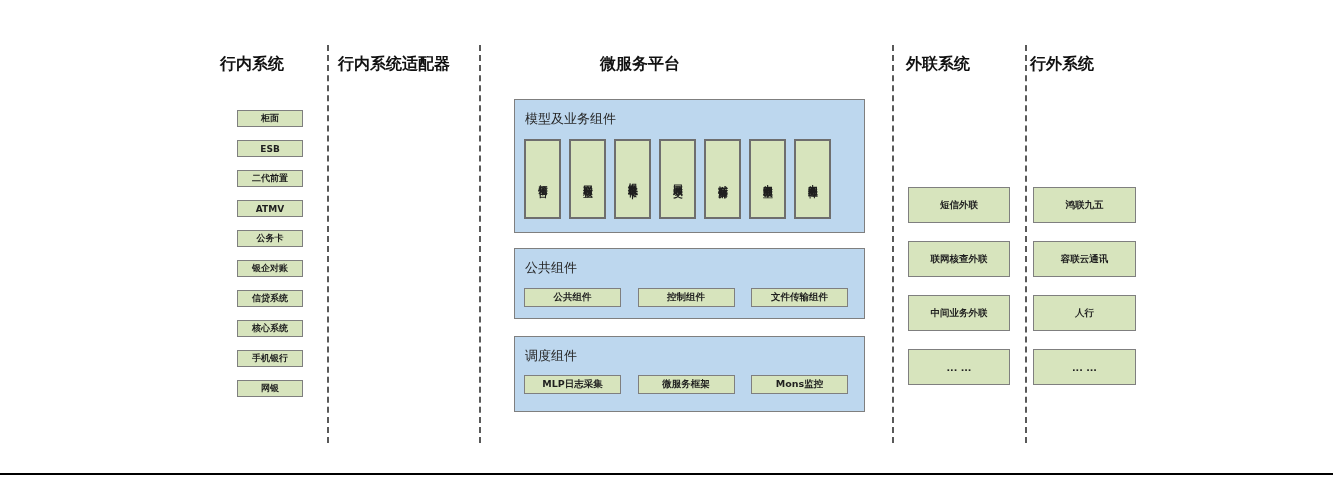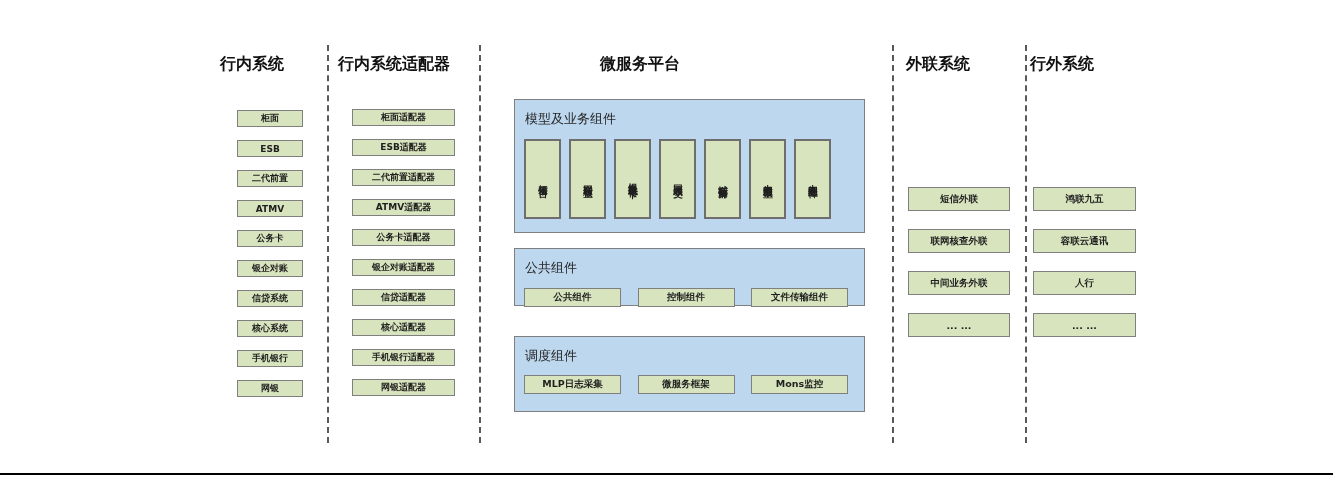--- a/index.html
+++ b/index.html
@@ -41,21 +41,21 @@
     background: #d7e4bd;
     border: 1px solid #7f7f7f;
     display: flex;
     align-items: center;
     justify-content: center;
     font-size: 9px;
     font-weight: bold;
     color: #1f1f1f;
     white-space: nowrap;
   }
-  .stack.outer .gbox { height: 24px; font-size: 9.5px; }
+  .stack.outer .gbox { height: 36px; font-size: 9.5px; }
   .panel {
     position: absolute;
     box-sizing: border-box;
     background: #bdd7ee;
     border: 1px solid #7f7f7f;
     padding-left: 24px;
   }
   .panel-label {
     position: absolute;
     left: 10px;
@@ -127,49 +127,36 @@
       <div class="gbox">二代前置</div>
       <div class="gbox">ATMV</div>
       <div class="gbox">公务卡</div>
       <div class="gbox">银企对账</div>
       <div class="gbox">信贷系统</div>
       <div class="gbox">核心系统</div>
       <div class="gbox">手机银行</div>
       <div class="gbox">网银</div>
     </div>
 
-  <div class="stack" style="left:352px;top:109px;width:103px">
-
-  <div class="gbox">柜面适配器</div>
-      <div class="gbox">ESB适配器</div>
-      <div class="gbox">二代前置适配器</div>
-      <div class="gbox">ATMV适配器</div>
-      <div class="gbox">公务卡适配器</div>
-      <div class="gbox">银企对账适配器</div>
-      <div class="gbox">信贷适配器</div>
-      <div class="gbox">核心适配器</div>
-      <div class="gbox">手机银行适配器</div>
-      <div class="gbox">网银适配器</div>
-    </div>
 
   <div class="panel" style="left:514px;top:99px;width:351px;height:134px">
     <div class="panel-label">模型及业务组件</div>
     <div class="vrow">
 
     <div class="vbox">短信平台</div>
         <div class="vbox">联网核查</div>
         <div class="vbox">银联及银行卡</div>
         <div class="vbox">同城票交</div>
         <div class="vbox">城商行清算</div>
         <div class="vbox">中间业务模型</div>
         <div class="vbox">中间业务组件</div>
       </div>
   </div>
 
-  <div class="panel" style="left:514px;top:248px;width:351px;height:58px">
+  <div class="panel" style="left:514px;top:248px;width:351px;height:71px">
     <div class="panel-label">公共组件</div>
     <div class="hrow" style="top:39px">
 
     <div class="gbox">公共组件</div>
         <div class="gbox">控制组件</div>
         <div class="gbox">文件传输组件</div>
       </div>
   </div>
 
   <div class="panel" style="left:514px;top:336px;width:351px;height:76px">

